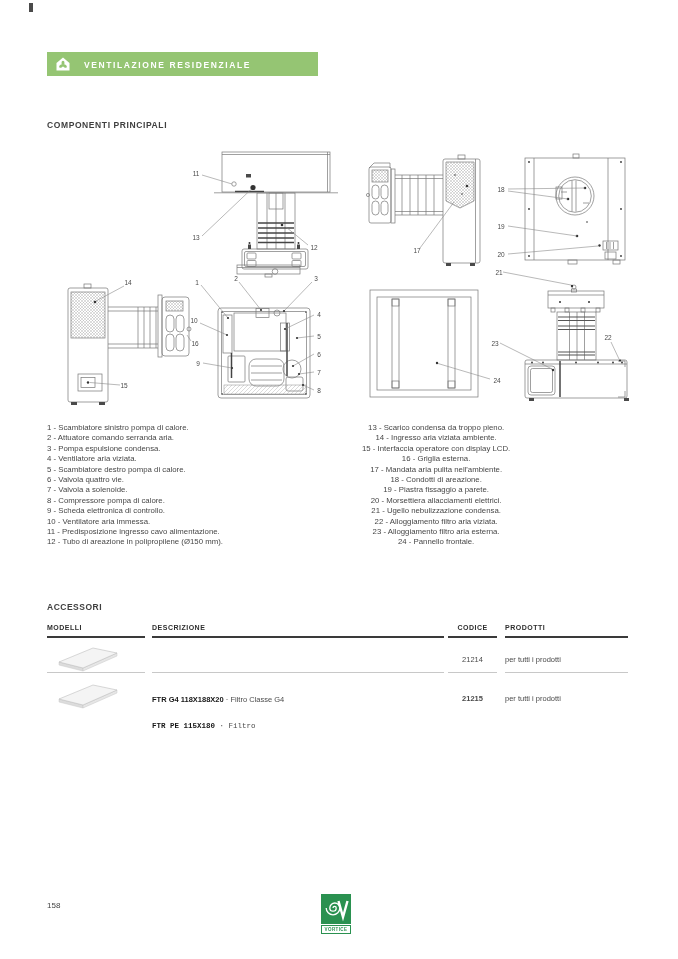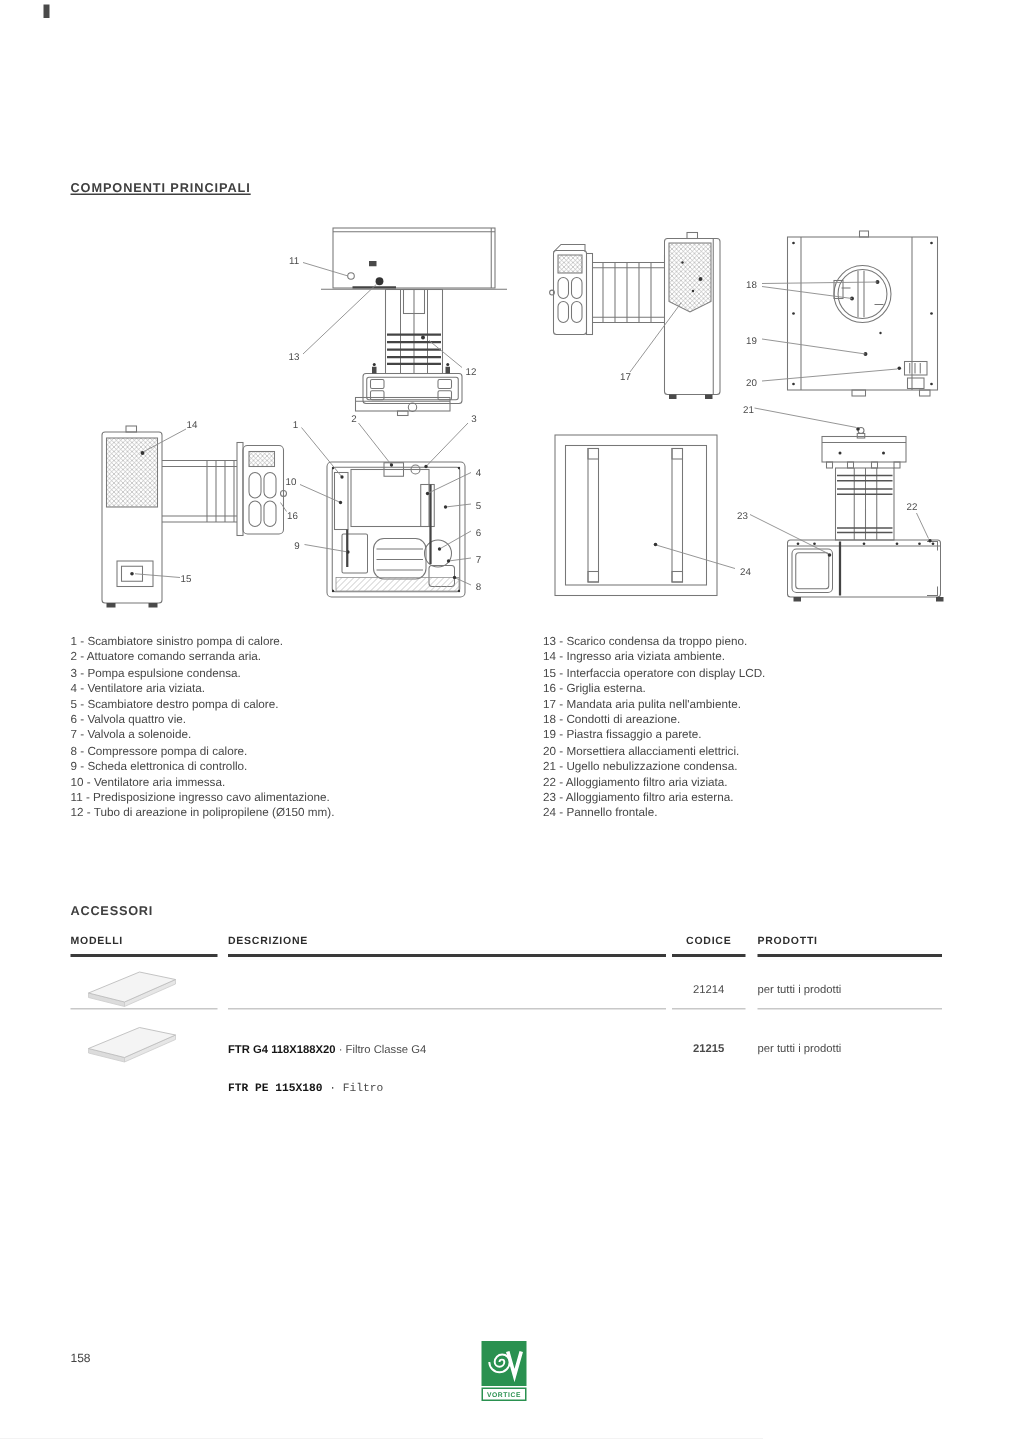--- a/index.html
+++ b/index.html
@@ -4,37 +4,37 @@
 <style>
   html,body{margin:0;padding:0;background:#e9e9e9;}
   .page{position:relative;width:678px;height:959px;background:#ffffff;overflow:hidden;
         font-family:"Liberation Sans", sans-serif;}
   .crop-mark{position:absolute;left:29px;top:3px;width:4px;height:9px;background:#4a4a4a;}
   
   .banner{position:absolute;left:47px;top:52px;width:271px;height:24px;background:#95c573;
           display:flex;align-items:center;}
   .banner .icn{margin-left:8px;display:flex;}
   .banner .lbl{color:#ffffff;font-size:8.5px;font-weight:bold;letter-spacing:1.6px;margin-left:13px;padding-top:1px;}
-  .section-title{position:absolute;left:47px;top:120px;font-size:8.5px;font-weight:bold;color:#3f3f3f;letter-spacing:.6px;text-decoration:underline;}
+  .section-title{position:absolute;left:47px;top:120px;font-size:8.5px;font-weight:bold;color:#3f3f3f;letter-spacing:.6px;}
   
   .diagrams{position:absolute;left:40px;top:145px;}
   .ln{fill:none;stroke:#777;stroke-width:.7;}
   .lnb{fill:none;stroke:#444;stroke-width:1.5;}
   .lns{fill:none;stroke:#555;stroke-width:1.1;}
   .ld{fill:none;stroke:#8a8a8a;stroke-width:.6;}
   .fd{fill:#4a4a4a;stroke:none;}
   .dot{fill:#333;stroke:none;}
   .hat{fill:url(#xh);stroke:#7b7b7b;stroke-width:.7;}
   .hat2{fill:url(#dg);stroke:#8b8b8b;stroke-width:.5;}
   .co{font:6.5px "Liberation Sans", sans-serif;fill:#4a4a4a;}
   
   .legend{position:absolute;left:47px;top:423px;width:600px;}
   .legend ul{list-style:none;margin:0;padding:0;position:absolute;top:0;}
   .legend ul.lcol{left:0;}
-  .legend ul.rcol{left:315px;}
+  .legend ul.rcol{left:315px;text-align:center;}
   .legend li{font-size:7.8px;color:#474747;line-height:10.4px;white-space:nowrap;}
   
   .acc-title{position:absolute;left:47px;top:602px;font-size:8.5px;font-weight:bold;color:#3f3f3f;letter-spacing:.5px;}
   .tbl{position:absolute;left:47px;top:622px;width:581px;height:96px;}
   .th{position:absolute;top:2px;font-size:7px;font-weight:bold;color:#2e2e2e;letter-spacing:.5px;}
   .thc{text-align:center;}
   .hr{position:absolute;top:14px;height:2px;background:#3a3a3a;}
   .rdiv{position:absolute;top:50px;height:1px;background:#c8c8c8;}
   .cell{position:absolute;font-size:7.5px;color:#4a4a4a;white-space:nowrap;}
   .cell b{color:#161616;}
@@ -50,20 +50,33 @@
   .logo-band{margin-top:1px;width:28px;height:7px;border:1px solid #2a9150;background:#fff;
              color:#2a9150;font-size:4.5px;font-weight:bold;text-align:center;line-height:7px;letter-spacing:.4px;}
 </style>
 </head>
 <body>
 
 <div class="page">
 
   <div class="crop-mark"></div>
 
+  <div class="banner">
+    <span class="icn">
+      <svg width="16" height="16" viewBox="0 0 16 16">
+        <path d="M8 1.5 L14.5 7 V14.5 H1.5 V7 Z" fill="#ffffff"></path>
+        <g fill="#95c573">
+          <ellipse cx="8" cy="6.9" rx="1.5" ry="2.2"></ellipse>
+          <ellipse cx="8" cy="6.9" rx="1.5" ry="2.2" transform="rotate(120 8 9)"></ellipse>
+          <ellipse cx="8" cy="6.9" rx="1.5" ry="2.2" transform="rotate(240 8 9)"></ellipse>
+        </g>
+      </svg>
+    </span>
+    <span class="lbl">VENTILAZIONE RESIDENZIALE</span>
+  </div>
 
   <div class="section-title">COMPONENTI PRINCIPALI</div>
 
   <svg class="diagrams" width="600" height="270" viewBox="0 0 600 270">
     <defs>
       <pattern id="xh" width="3" height="3" patternUnits="userSpaceOnUse">
         <path d="M0 3L3 0M0 0L3 3" stroke="#9b9b9b" stroke-width="0.35"></path>
       </pattern>
       <pattern id="dg" width="4" height="4" patternUnits="userSpaceOnUse">
         <path d="M0 4L4 0" stroke="#a5a5a5" stroke-width="0.4"></path>

